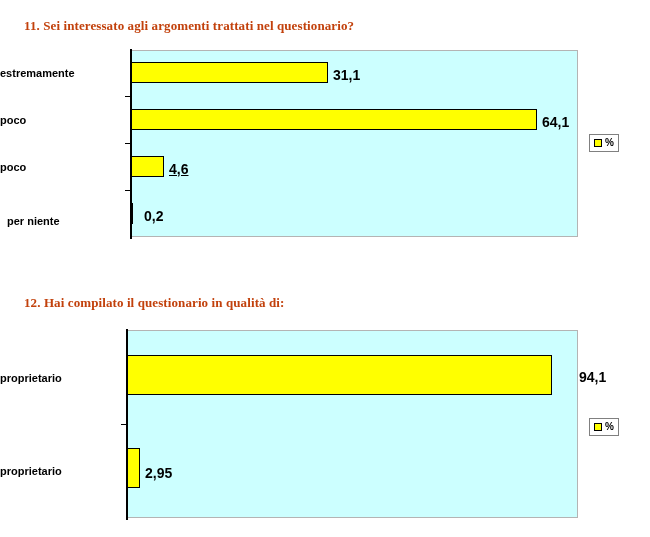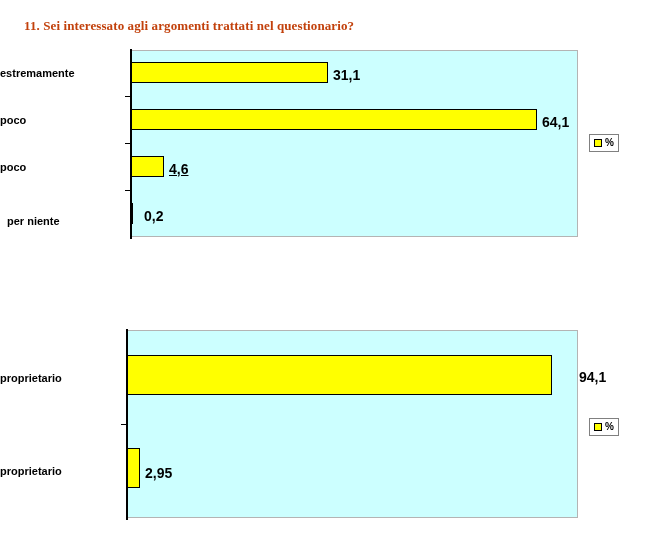--- a/index.html
+++ b/index.html
@@ -139,20 +139,21 @@
   <div class="bar-value" style="left:144px;top:209px;">0,2</div>
 
   <div class="legend" style="left:589px;top:134px;">
     <span class="legend-swatch"></span>
     <span class="legend-label">%</span>
   </div>
 </div>
 
 <div class="chart-block" style="top:285px;height:252px;">
 
+  <div class="chart-title" style="position:absolute;left:24px;top:10px;">12. Hai compilato il questionario in qualità di:</div>
 
   <div class="plot-area" style="left:127px;top:45px;width:451px;height:188px;"></div>
   <div class="axis-line" style="left:126px;top:44px;height:191px;"></div>
 
   <div class="tick" style="left:121px;top:139px;"></div>
 
   <div class="cat-label" style="left:0;width:120px;top:88px;">proprietario</div>
   <div class="cat-label" style="left:0;width:120px;top:181px;">proprietario</div>
 
   <div class="bar" style="left:127px;top:70px;width:425px;height:40px;"></div>

